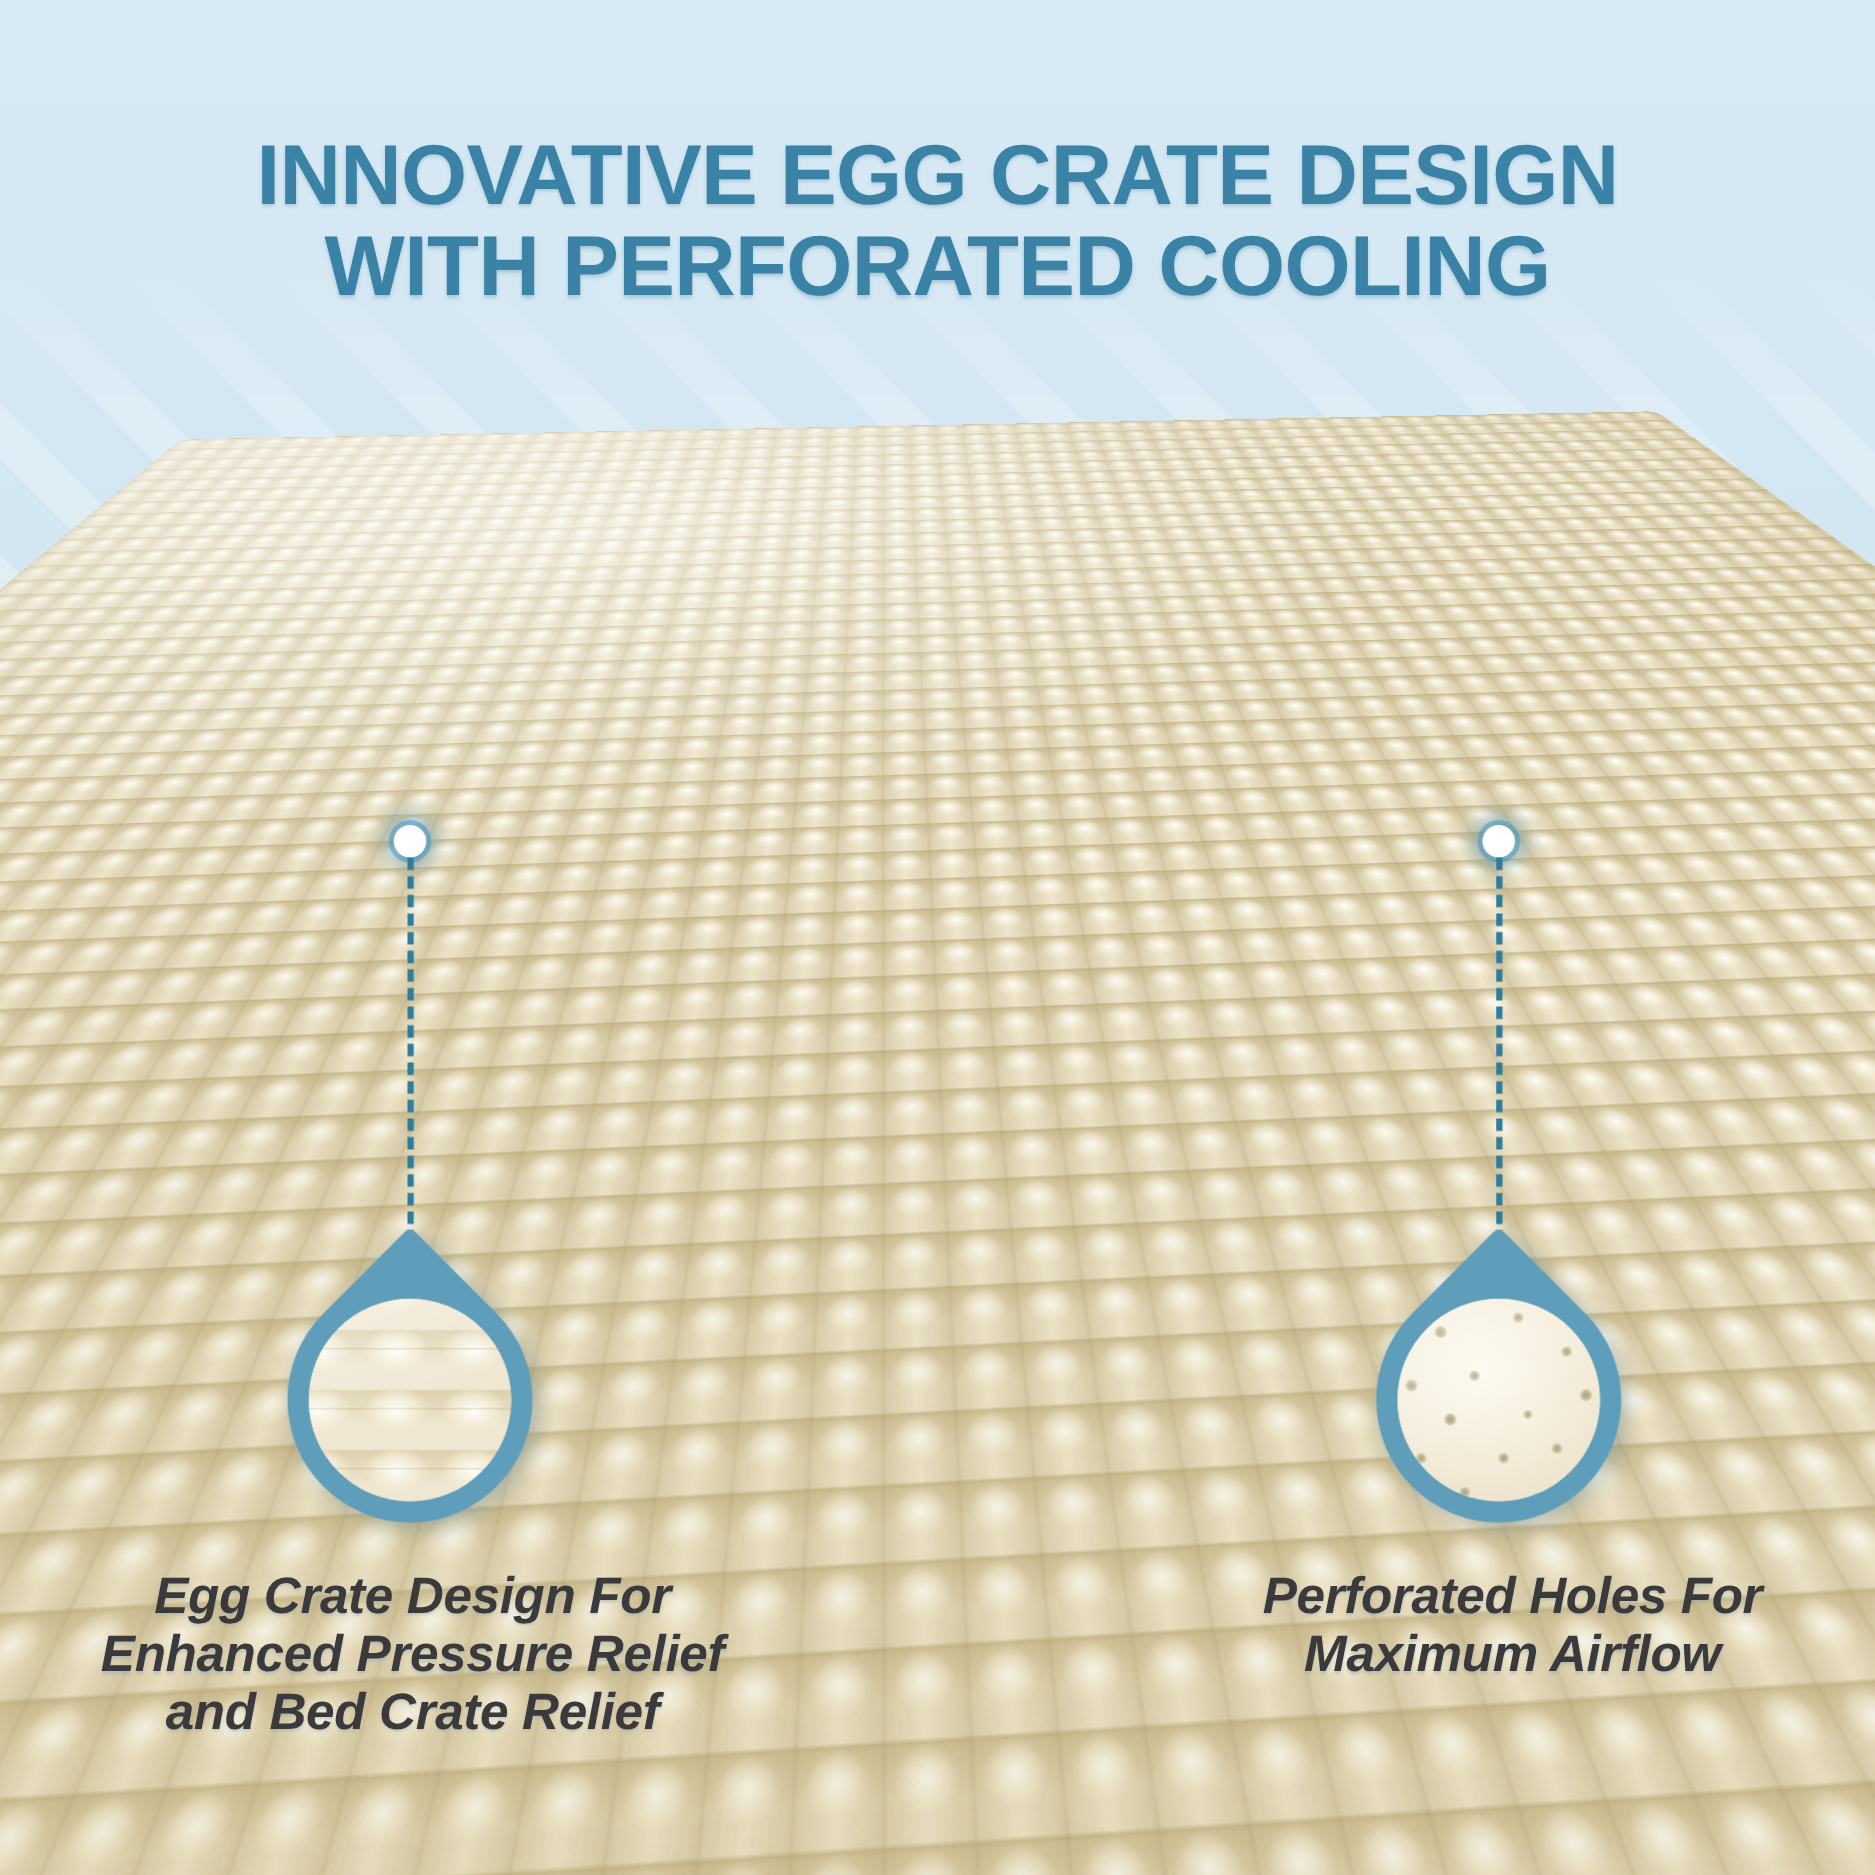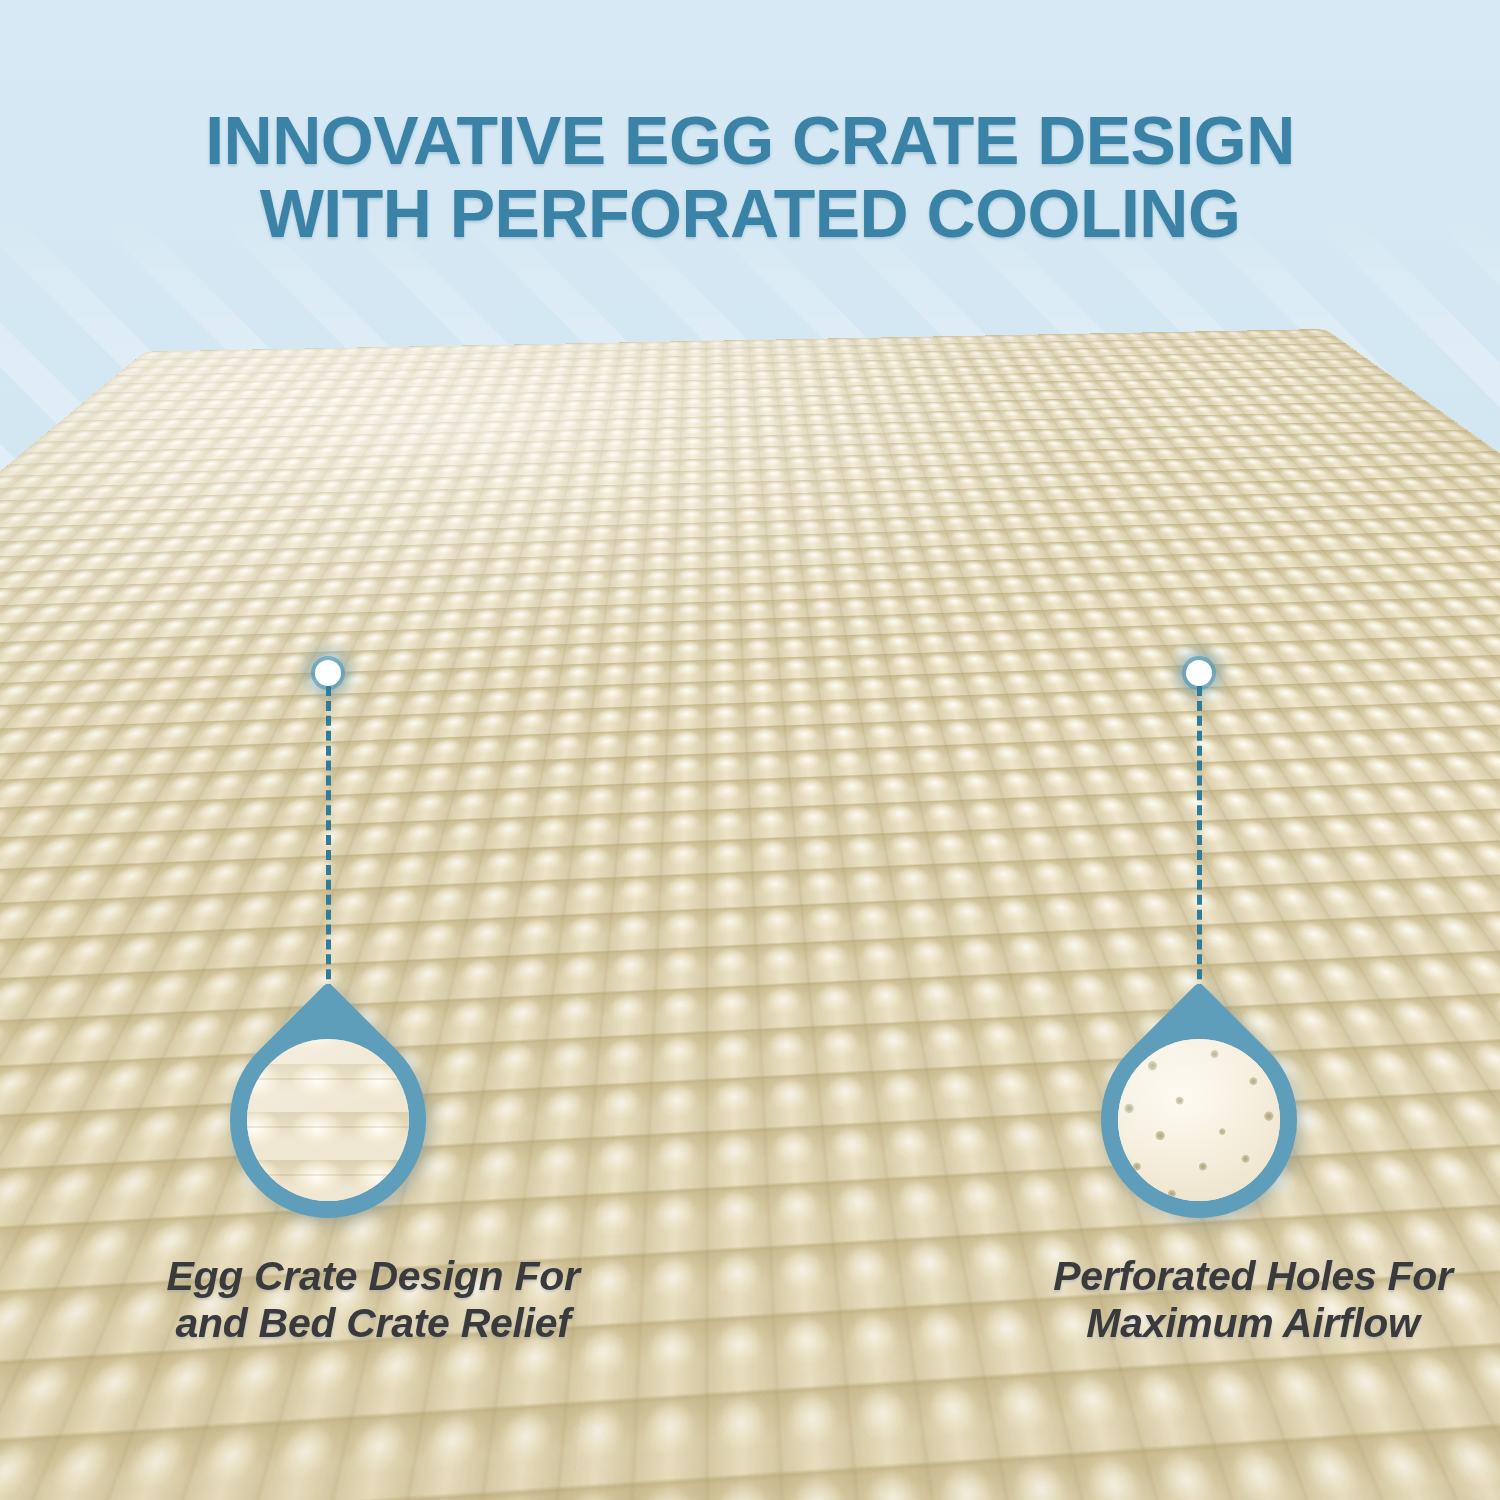--- a/index.html
+++ b/index.html
@@ -233,21 +233,20 @@
     position:absolute;
     text-align:center;
     color:#3a3a3c;
     font-family:"Liberation Sans", sans-serif;
     font-weight:700;
     font-style:italic;
     font-size:41px;
     line-height:1.14;
     letter-spacing:-0.3px;
     text-shadow:0 2px 2px rgba(140,165,185,0.40);
-    margin-left:43px;
   }
   .caption span{display:block;}
   #caption-left{left:0px;top:1253px;width:660px;}
   #caption-right{left:880px;top:1253px;width:660px;}
 </style>
 </head>
 <body>
 
 <div id="stage">
 
@@ -278,20 +277,21 @@
   <div class="pin" style="left:230px;top:1022px;">
     <div class="pinBody">
       <div class="pinInner" style="transform:rotate(45deg);">
         <div class="texWave"></div>
       </div>
     </div>
   </div>
 
   <div class="caption" id="caption-left">
     <span>Egg Crate Design For</span>
+    <span>Enhanced Pressure Relief</span>
     <span>and Bed Crate Relief</span>
   </div>
 
   <div class="dot" style="left:1186px;top:660px;"></div>
   <div class="leader" style="left:1197px;top:686px;height:338px;"></div>
 
   <div class="pin" style="left:1101px;top:1022px;">
     <div class="pinBody">
       <div class="pinInner" style="transform:rotate(45deg);">
         <div class="texHoles"></div>

